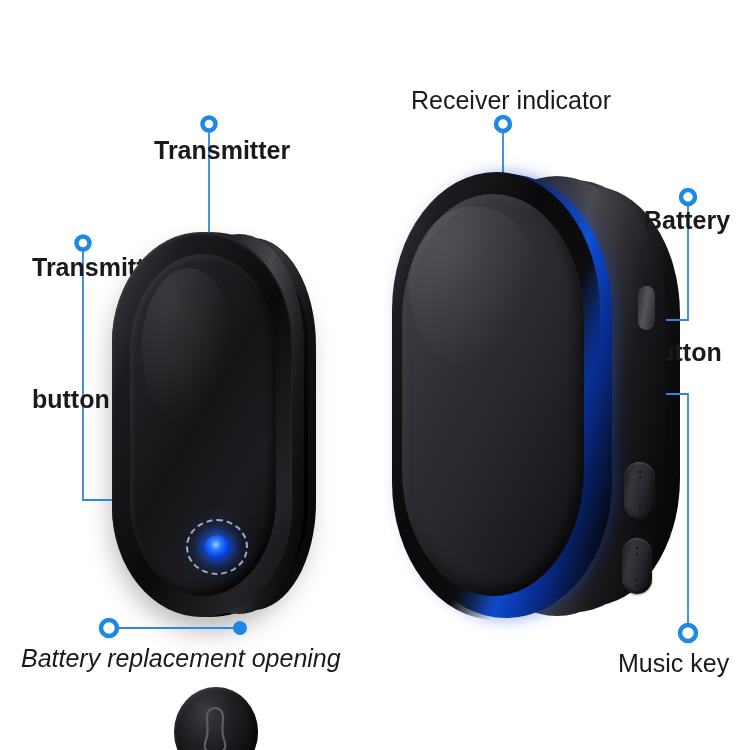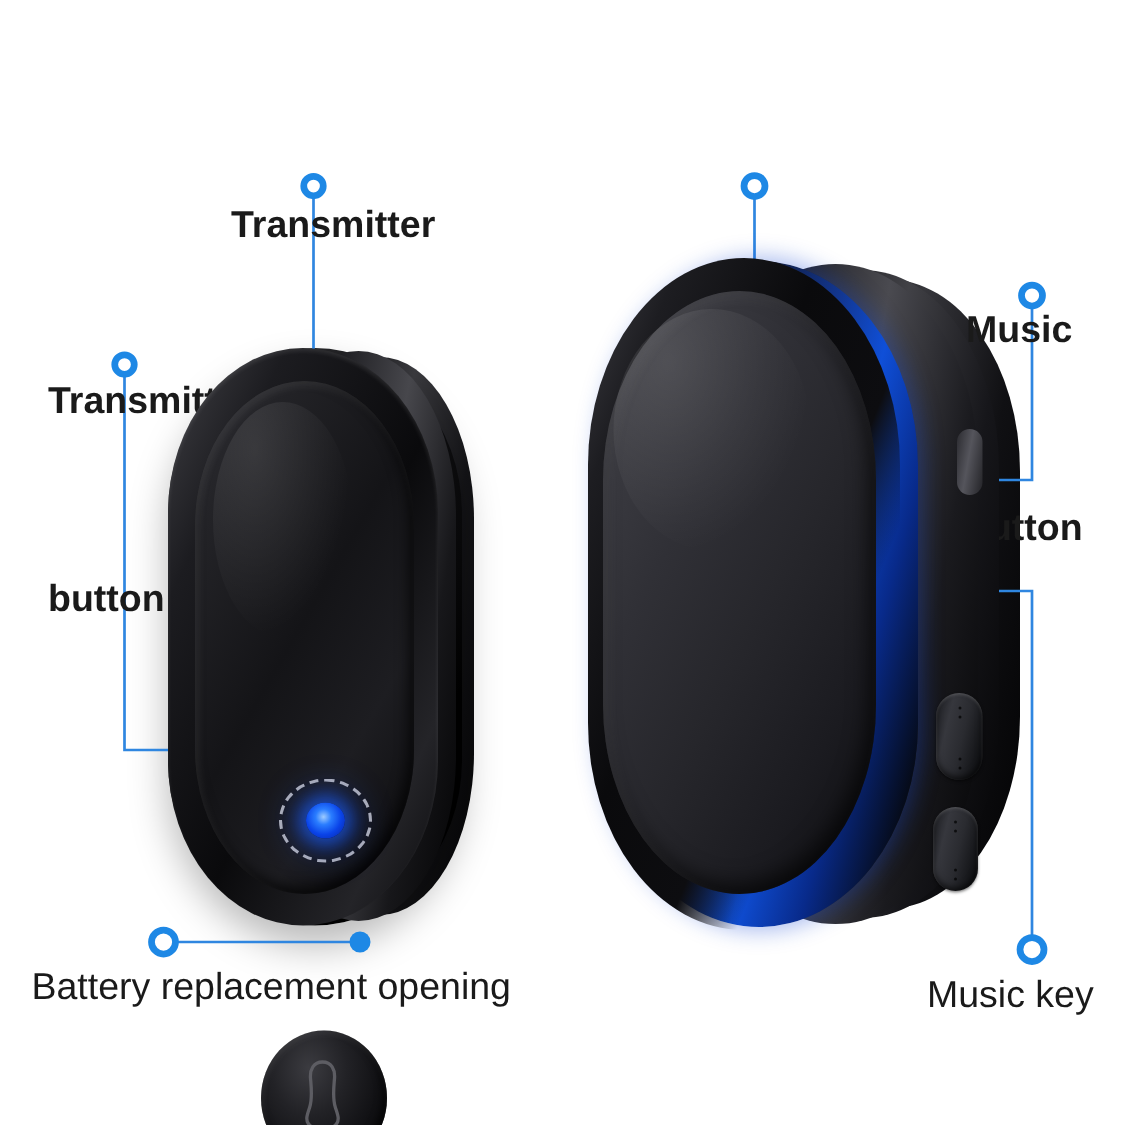--- a/index.html
+++ b/index.html
@@ -376,23 +376,24 @@
   <div class="label two-line" style="left:154px; top:40px;">
     <div>Transmitter</div>
     <div>indicator</div>
   </div>
 
   <div class="label two-line" style="left:32px; top:157px;">
     <div>Transmitter</div>
     <div>button</div>
   </div>
 
-  <div class="label" style="left:21px; top:637px;">Battery replacement opening</div>
-
+  <div class="label" style="left:21px; top:637px;font-style:italic;">Battery replacement opening</div>
+
+  <div class="label" style="left:411px; top:79px;">Receiver indicator</div>
 
   <div class="label two-line" style="left:644px; top:110px;">
-    <div>Music</div>
+    <div>Battery</div>
     <div>button</div>
   </div>
 
   <div class="label" style="left:618px; top:642px;text-align:center;">Music key</div>
 
 </div>
 
 </body></html>

